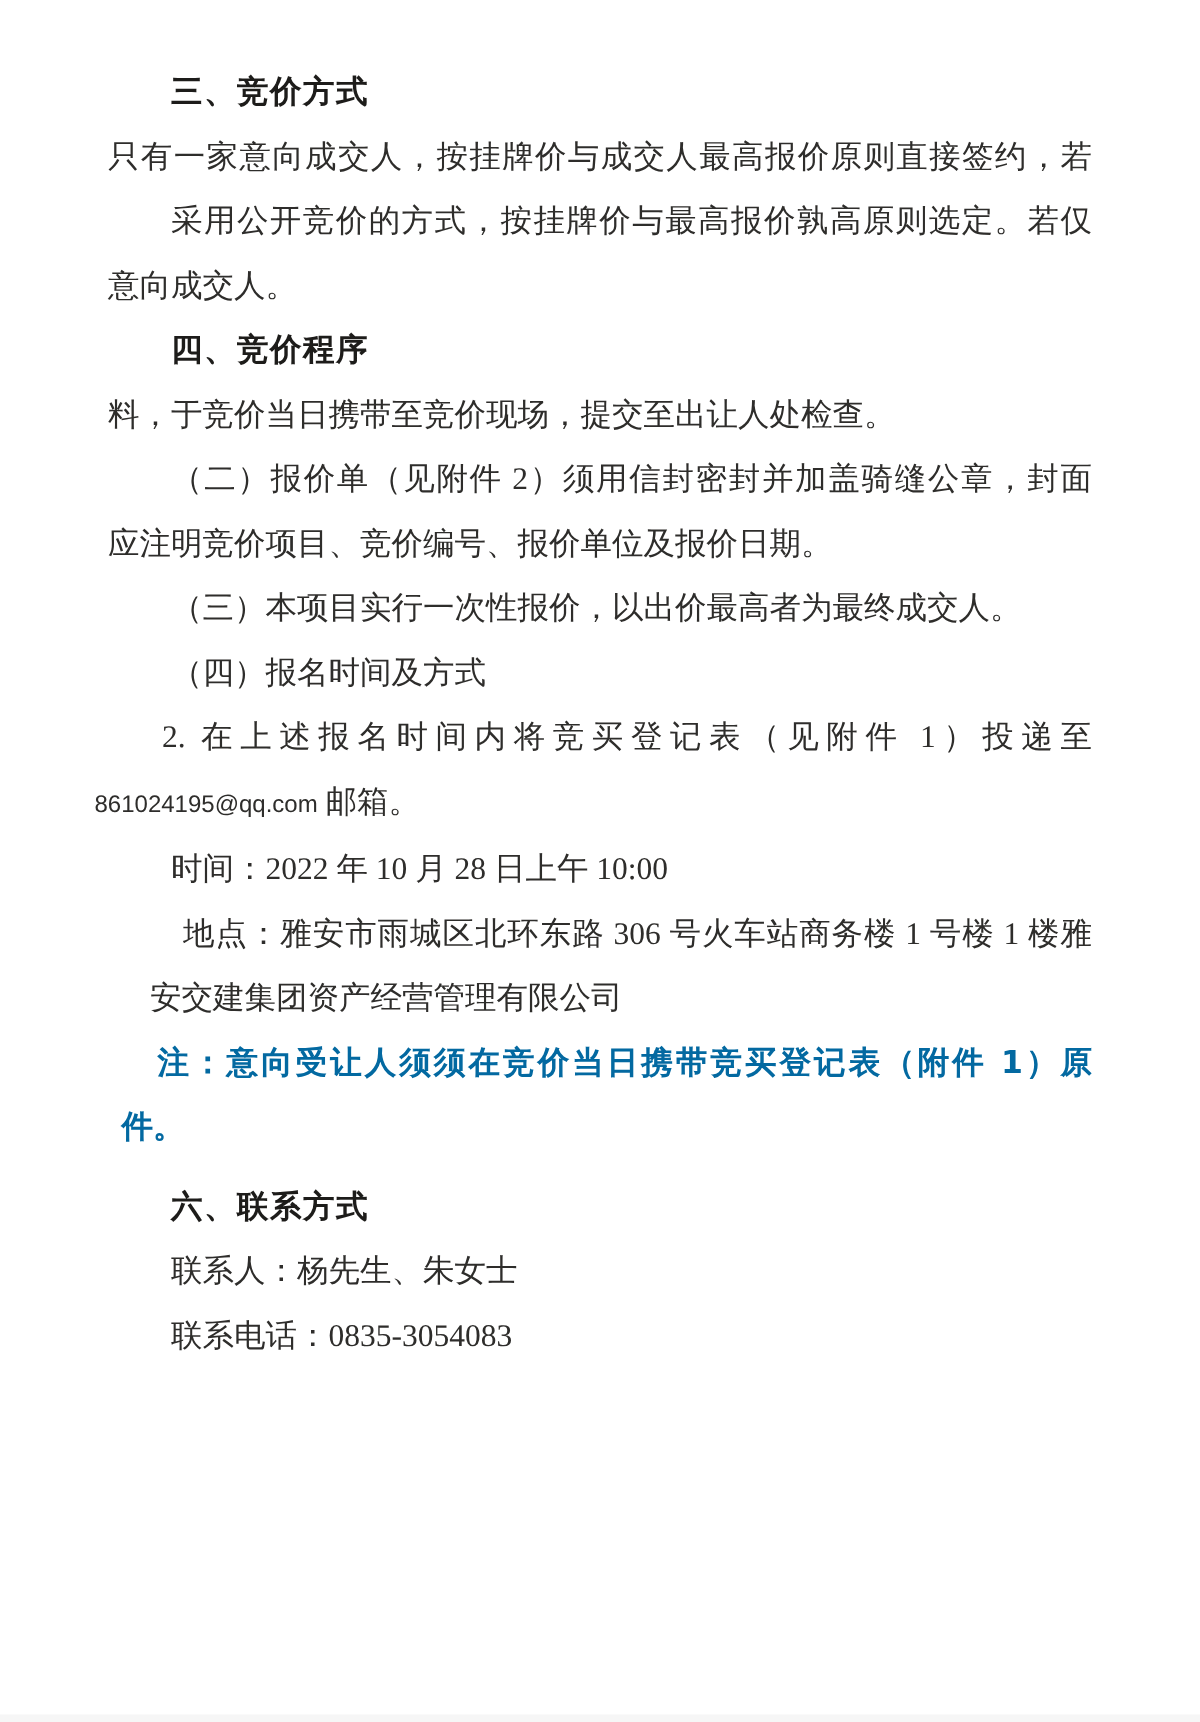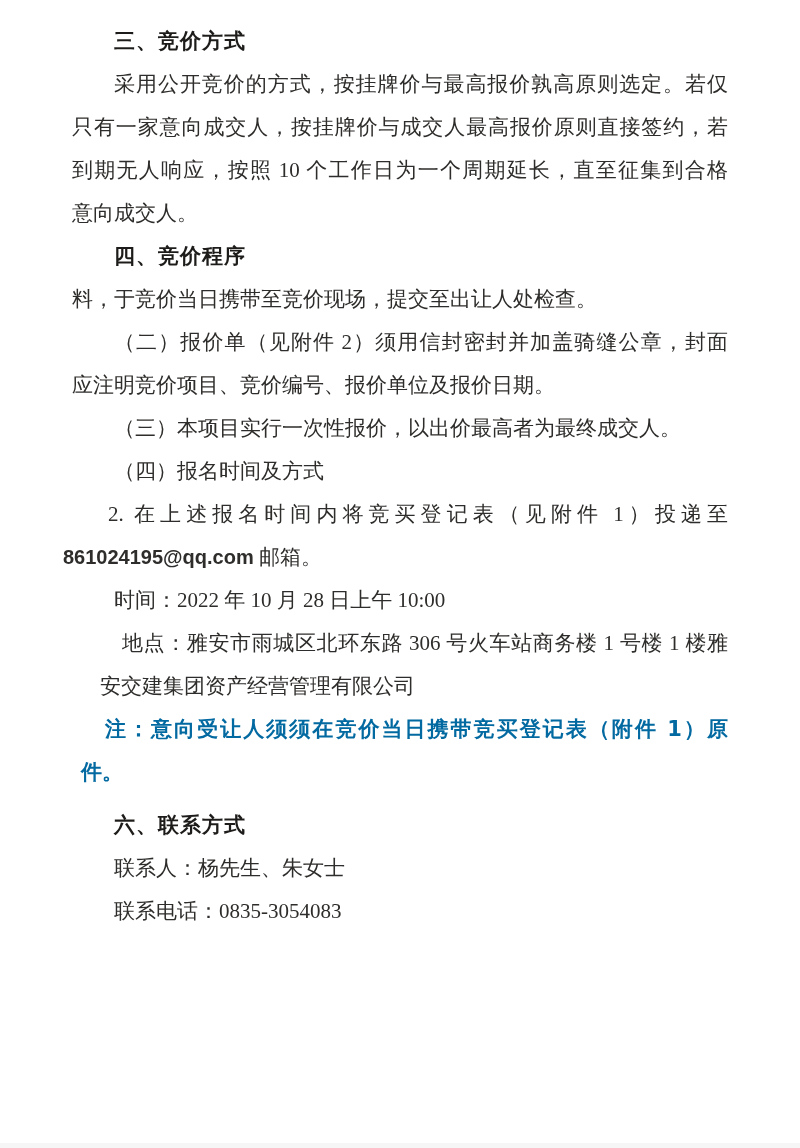--- a/index.html
+++ b/index.html
@@ -12,21 +12,21 @@
     font-family: "Liberation Serif", "DejaVu Serif", serif;
   }
   .page {
     position: relative;
     width: 800px;
     height: 1148px;
     background: #ffffff;
   }
   .content {
     position: absolute;
-    top: 20px;
+    top: 40px;
     left: 72px;
     width: 656px;
     color: #2e2d2b;
   }
   .hd {
     margin: 0;
     font-size: 21px;
     line-height: 43px;
     font-weight: 700;
     color: #1d1c1a;
@@ -53,43 +53,41 @@
   .i-nt1  { text-indent: 33px; }  
   .i-nt2  { text-indent: 9px;  }  
   .i-mail { text-indent: -9px; }  
   .bold-note {
     font-weight: 700;
     color: #0369a1;
     font-family: "DejaVu Sans", "Liberation Sans", sans-serif;
   }
   .email {
     font-family: "Liberation Sans", "DejaVu Sans", sans-serif;
-    font-size: 20px;
-    font-weight: bold;
+    font-size: 16px;
   }
   .bottom-edge {
     position: absolute;
     left: 0;
     bottom: 0;
     width: 100%;
     height: 5px;
     background: #f6f6f6;
   }
 </style>
 </head>
 <body>
 
 <div class="page">
   <div class="content">
 
     <section>
       <h2 class="hd">三、竞价方式</h2>
+      <p class="ln j">只有一家意向成交人，按挂牌价与成交人最高报价原则直接签约，若</p>
       <p class="ln j i2">采用公开竞价的方式，按挂牌价与最高报价孰高原则选定。若仅</p>
-      <p class="ln j">只有一家意向成交人，按挂牌价与成交人最高报价原则直接签约，若</p>
-      <p class="ln j">到期无人响应，按照 10 个工作日为一个周期延长，直至征集到合格</p>
       <p class="ln">意向成交人。</p>
     </section>
 
     <section>
       <h2 class="hd">四、竞价程序</h2>
       <p class="ln">料，于竞价当日携带至竞价现场，提交至出让人处检查。</p>
       <p class="ln j i2">（二）报价单（见附件 2）须用信封密封并加盖骑缝公章，封面</p>
       <p class="ln">应注明竞价项目、竞价编号、报价单位及报价日期。</p>
       <p class="ln i2">（三）本项目实行一次性报价，以出价最高者为最终成交人。</p>
       <p class="ln i2">（四）报名时间及方式</p>

